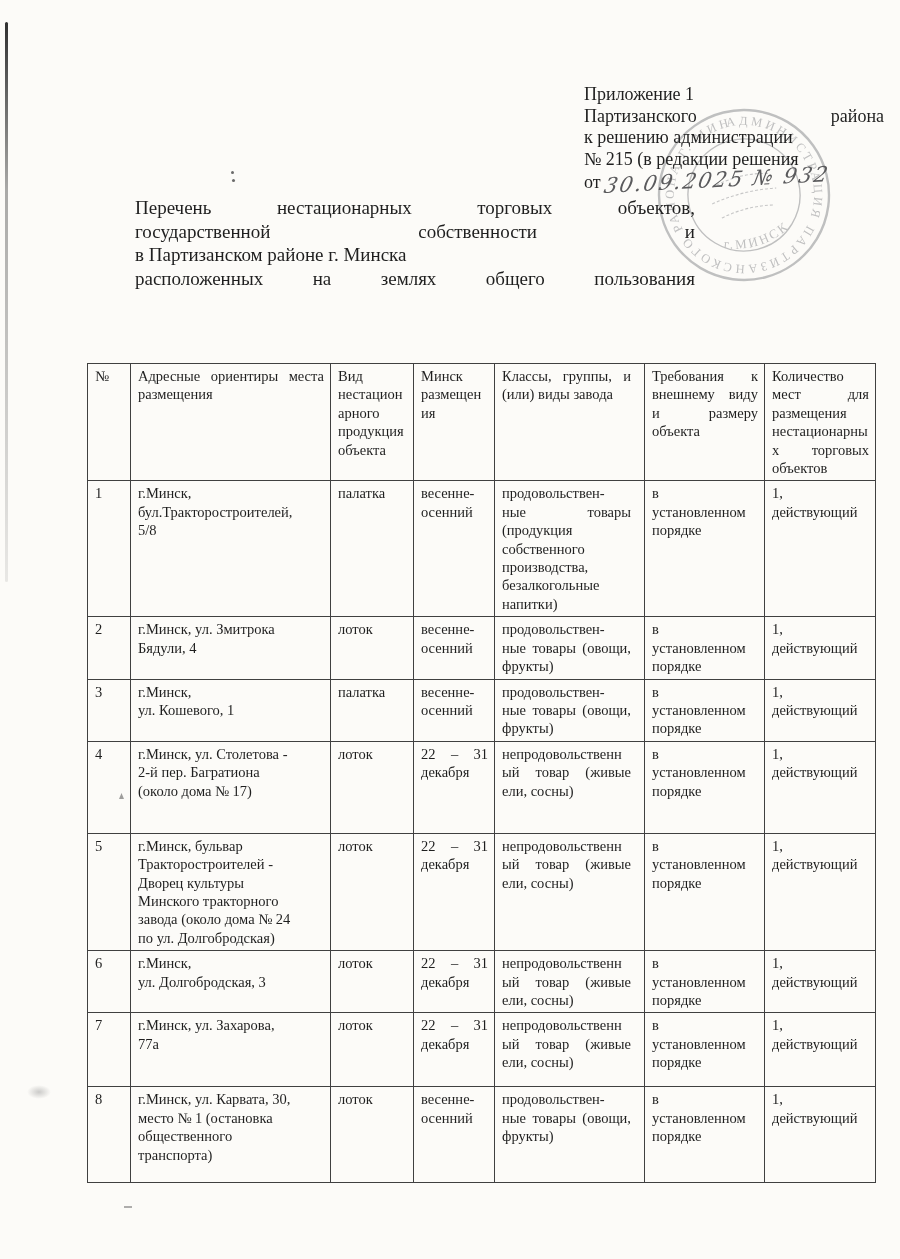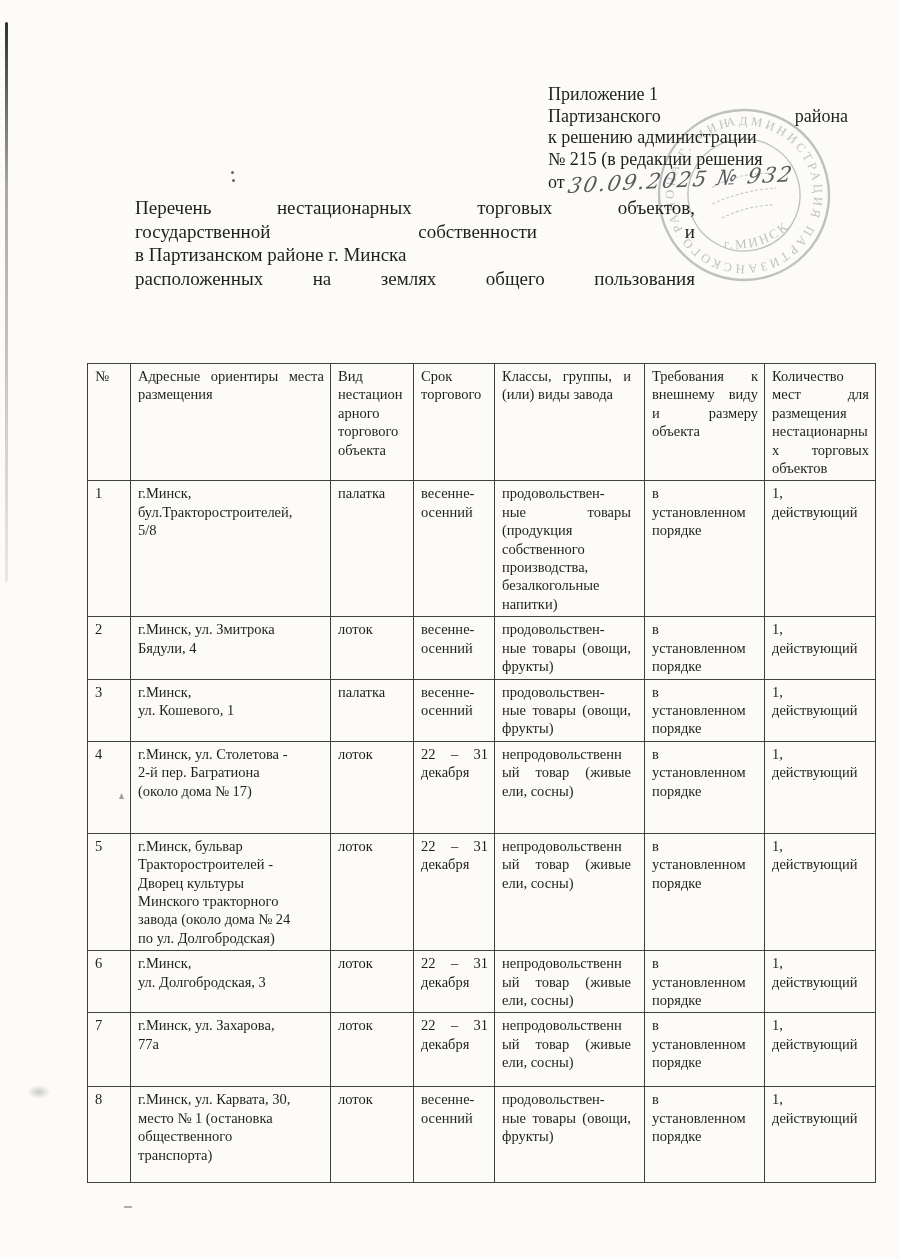--- a/index.html
+++ b/index.html
@@ -8,21 +8,21 @@
     position: relative;
     background: #fcfbf8;
     font-family: "Liberation Serif", "DejaVu Serif", serif;
     color: #1f1f1f;
     overflow: hidden;
   }
 
   
   .annex-block {
     position: absolute;
-    left: 548px; top: 84px; width: 300px;
+    left: 584px; top: 84px; width: 300px;
     font-size: 18px; line-height: 21.7px;
     z-index: 3;
   }
   .annex-line.spread { text-align: justify; text-align-last: justify; }
   .handwriting {
     display: inline-block;
     font-family: "DejaVu Serif", serif;
     font-style: italic;
     font-size: 21px;
     color: #5a5a5c;
@@ -178,22 +178,22 @@
       <col style="width:83px">
     <col style="width:81px">
       <col style="width:150px">
       <col style="width:120px">
       <col style="width:111px">
   </colgroup>
   <thead>
     <tr class="rh-head">
       <th>№</th>
       <th>Адресные ориентиры места размещения</th>
-      <th>Вид нестационарного торгового объекта</th>
-      <th>Срок торгового</th>
+      <th>Вид нестационарного продукция объекта</th>
+      <th>Минск размещения</th>
       <th class="h-goods">Классы, группы, и (или) виды завода</th>
       <th>Требования к внешнему виду и размеру объекта</th>
       <th>Количество мест для размещения нестационарных торговых объектов</th>
     </tr>
   </thead>
   <tbody>
     <tr class="rh-1">
       <td>1</td>
       <td>г.Минск,
 бул.Тракторостроителей,

